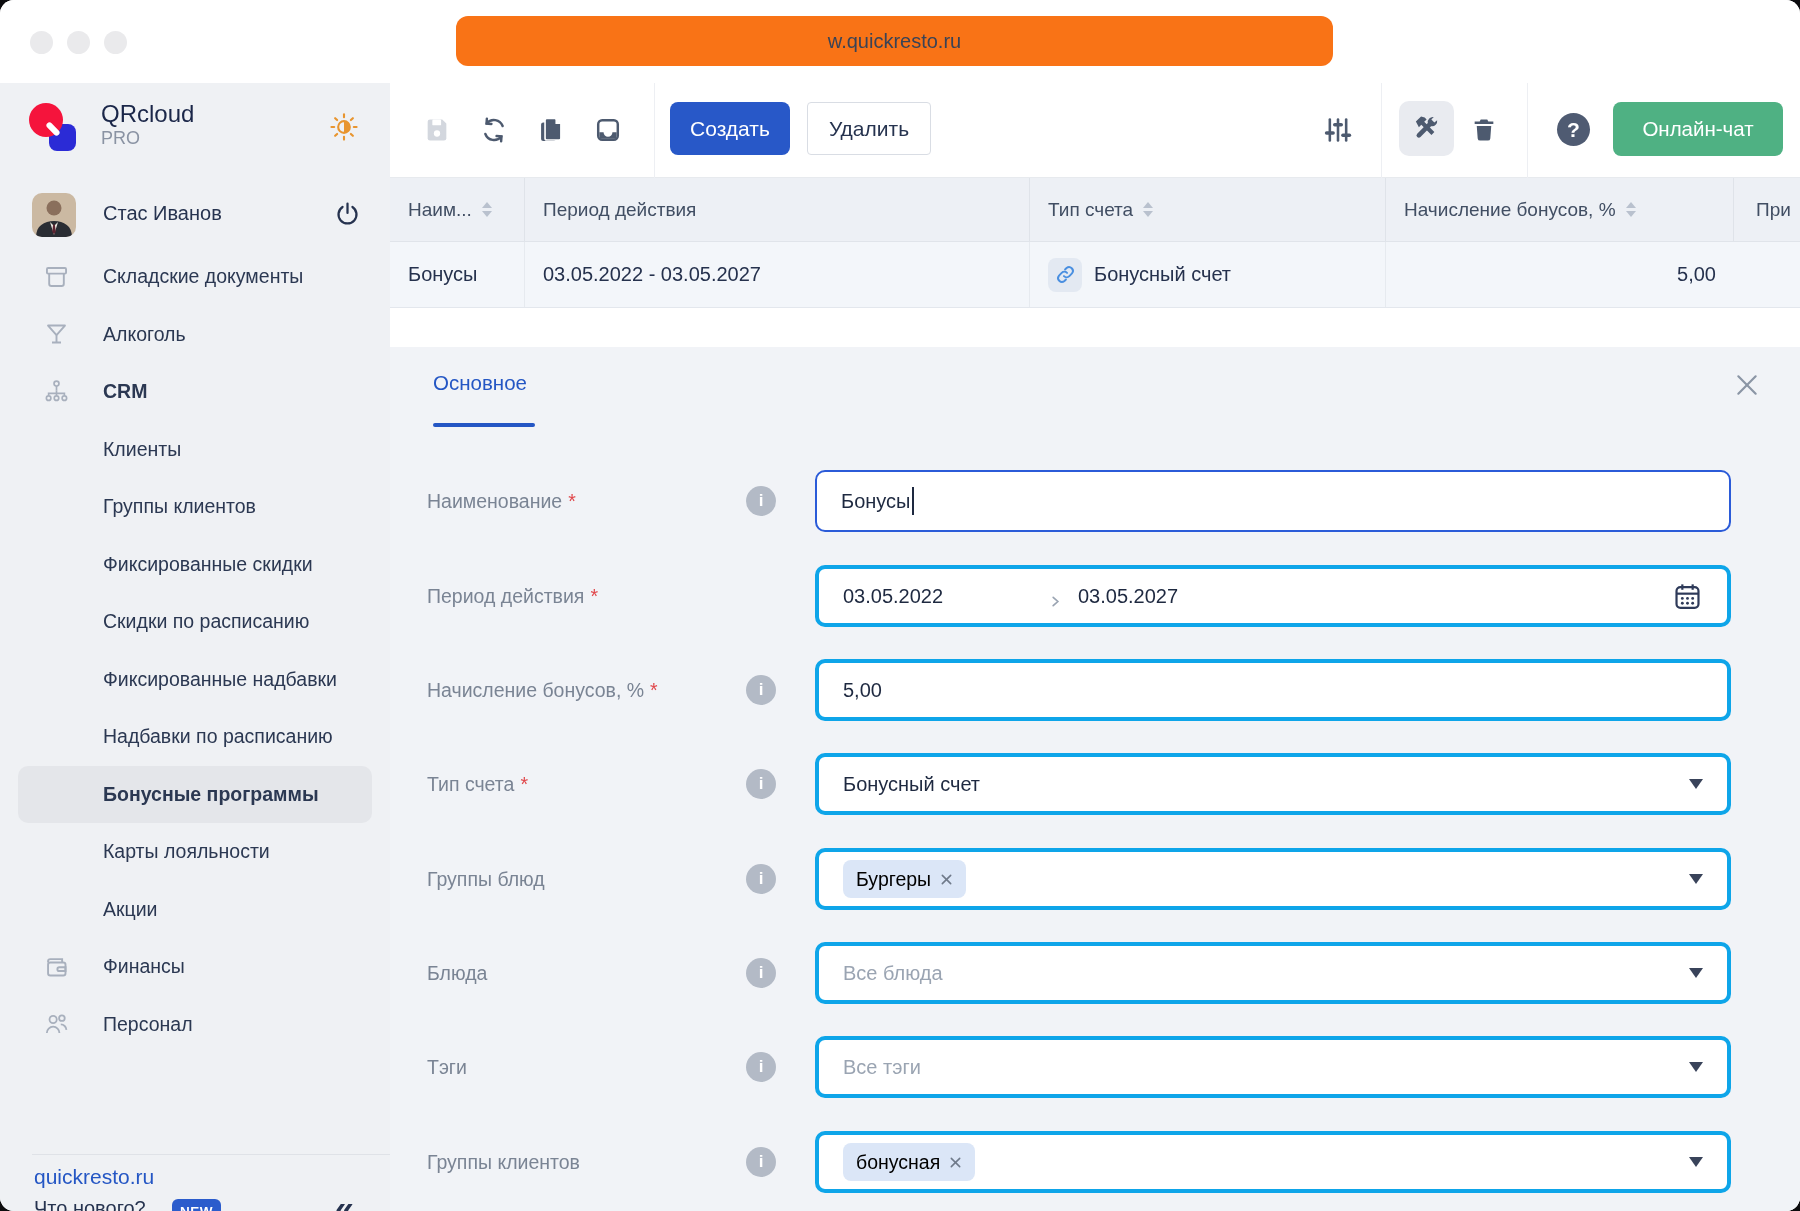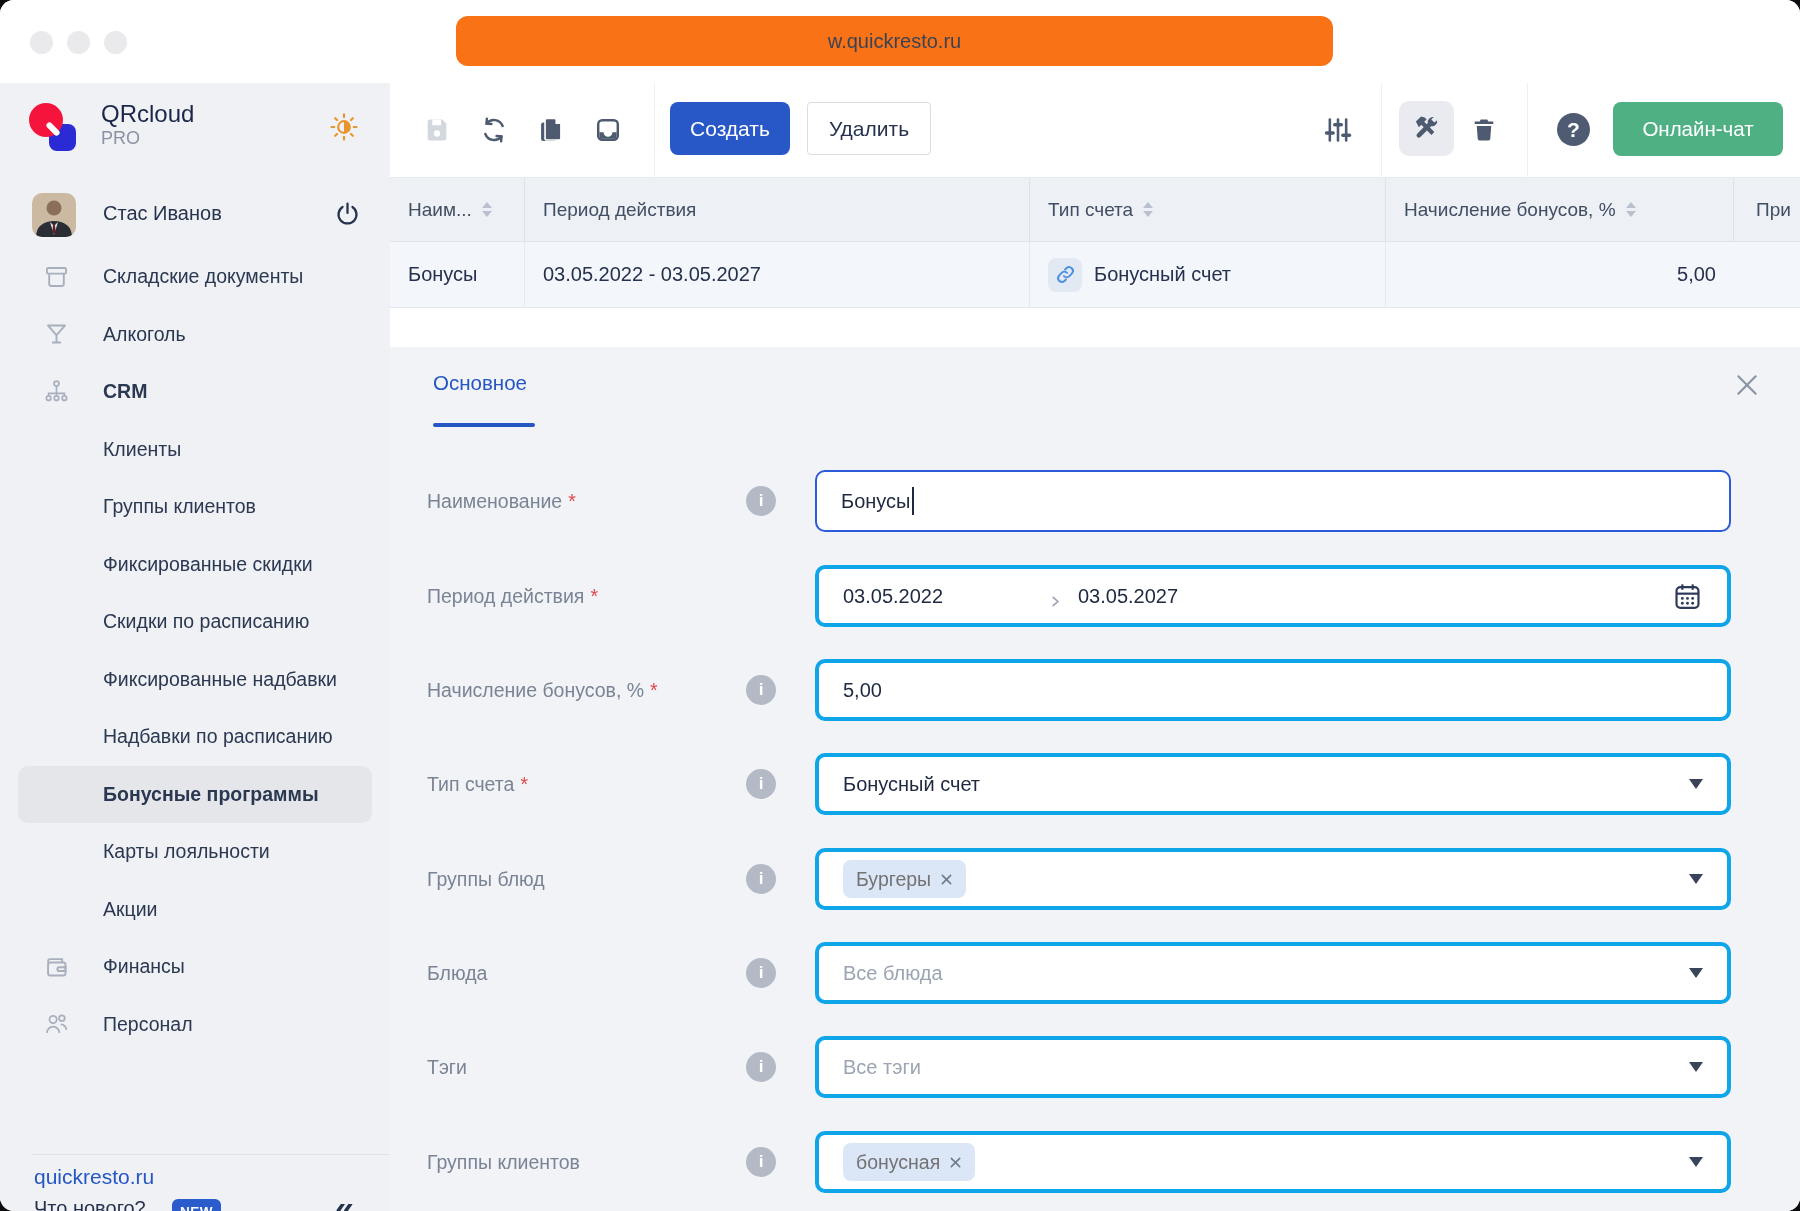--- a/index.html
+++ b/index.html
@@ -92,21 +92,21 @@
   .req { color:#e0474b; margin-left:6px; font-size:19.5px; }
   .finfo { position:absolute; left:356px; top:16px; width:30px; height:30px; border-radius:50%; background:#b3bac6; color:#fff;
            display:flex; align-items:center; justify-content:center; font-size:17px; font-weight:bold; font-style:normal; }
   .fctrl { position:absolute; left:425px; top:0; width:916px; height:62px; background:#fff; border:4px solid #0ea5e9; border-radius:10px;
            display:flex; align-items:center; padding:0 24px; font-size:20px; color:#1e2940; }
   .fctrl.focused { border:2px solid #2b5bd8; }
   .caret { margin-left:auto; width:0; height:0; border-left:7px solid transparent; border-right:7px solid transparent; border-top:10px solid #39435a; }
   .cursorbar { display:inline-block; width:2px; height:28px; background:#1e2940; margin-left:2px; vertical-align:middle; }
   .ph { color:#9aa4b2; }
   .chip { display:inline-flex; align-items:center; gap:9px; height:38px; padding:0 13px; background:#dbe6f7; border-radius:8px;
-          font-size:19.5px; color:#737373; }
+          font-size:19.5px; color:#000000; }
   .chip svg { width:13px; height:13px; }
   .dr-from { width:206px; }
   .dr-chev { width:13px; height:13px; margin-right:16px; }
   .fcal { margin-left:auto; width:31px; height:31px; }
 </style>
 </head>
 <body>
 
 <div class="window">
 

